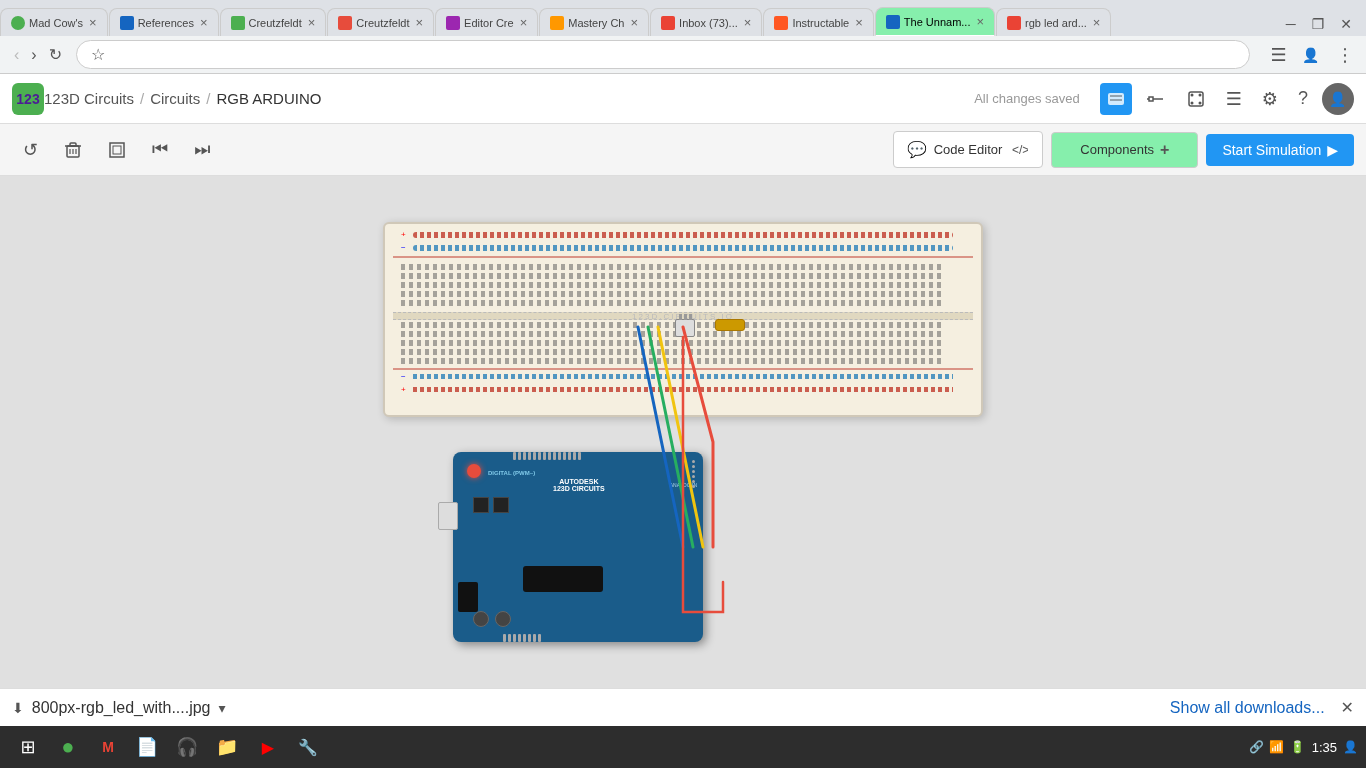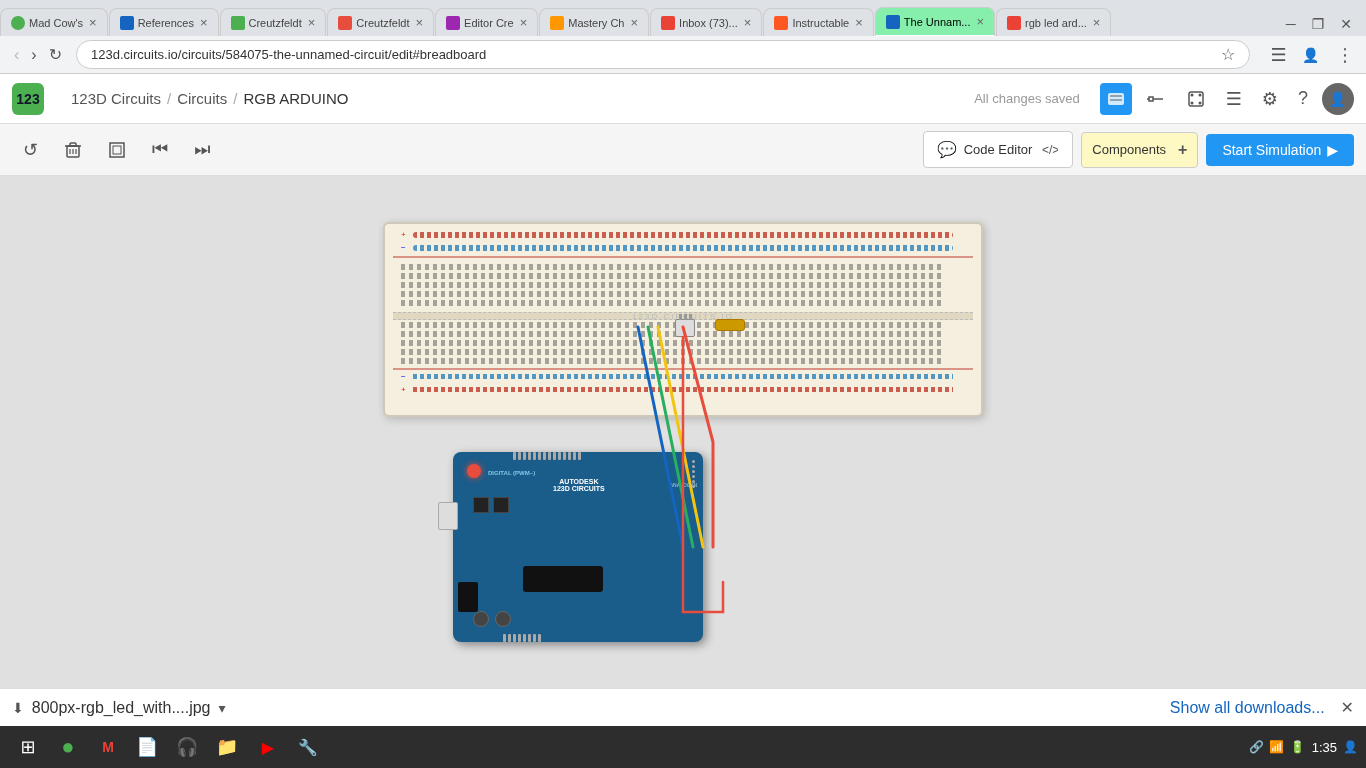--- a/index.html
+++ b/index.html
@@ -18,37 +18,37 @@
     .nav-btn { background: none; border: none; cursor: pointer; color: #555; font-size: 16px; padding: 4px 6px; border-radius: 50%; }
     .nav-btn.disabled { color: #bbb; cursor: default; }
     .address-bar { flex: 1; margin: 0 8px; background: #fff; border: 1px solid #ccc; border-radius: 20px; padding: 4px 14px; font-size: 13px; color: #333; display: flex; align-items: center; }
     .address-text { flex: 1; }
     .star-btn { color: #555; font-size: 16px; cursor: pointer; }
     .browser-right-icons { display: flex; align-items: center; gap: 8px; margin-left: 8px; }
     .browser-icon-btn { background: none; border: none; cursor: pointer; color: #555; font-size: 18px; padding: 4px; border-radius: 50%; }
 
     
     .app-header { display: flex; align-items: center; background: #fff; border-bottom: 1px solid #ddd; height: 50px; padding: 0 12px; }
-    .app-logo { width: 32px; height: 32px; background: #4CAF50; border-radius: 6px; display: flex; align-items: center; justify-content: center; color: #0f172a; font-weight: bold; font-size: 14px; margin-right: 27px; }
+    .app-logo { width: 32px; height: 32px; background: #4CAF50; border-radius: 6px; display: flex; align-items: center; justify-content: center; color: #4c1d95; font-weight: bold; font-size: 14px; margin-right: 0; }
     .breadcrumb { display: flex; align-items: center; color: #555; font-size: 15px; gap: 6px; }
     .breadcrumb a { color: #555; text-decoration: none; }
     .breadcrumb .sep { color: #aaa; }
     .breadcrumb .current { color: #333; font-weight: 500; }
     .header-right { margin-left: auto; display: flex; align-items: center; gap: 8px; }
     .auto-save { color: #999; font-size: 13px; margin-right: 12px; }
     .header-icon-btn { background: none; border: none; cursor: pointer; color: #555; font-size: 18px; padding: 6px; border-radius: 4px; display: flex; align-items: center; justify-content: center; }
     .header-icon-btn.active { background: #2196F3; color: white; }
     .avatar-btn { width: 32px; height: 32px; border-radius: 50%; background: #555; border: none; cursor: pointer; }
 
     
     .toolbar { display: flex; align-items: center; background: #f5f5f5; border-bottom: 1px solid #ddd; height: 52px; padding: 0 12px; gap: 4px; }
     .tool-btn { background: none; border: 1px solid transparent; cursor: pointer; color: #555; font-size: 18px; padding: 6px 10px; border-radius: 4px; display: flex; align-items: center; justify-content: center; }
     .toolbar-right { margin-left: auto; display: flex; align-items: center; gap: 8px; }
     .code-editor-btn { display: flex; align-items: center; gap: 6px; padding: 8px 14px; background: white; border: 1px solid #ccc; border-radius: 4px; cursor: pointer; font-size: 13px; color: #333; }
-    .components-btn { display: flex; align-items: center; gap: 12px; padding: 8px 10px; background: #fef9c3; border: 1px solid #ccc; border-radius: 4px; cursor: pointer; font-size: 13px; color: #333; }
+    .components-btn { display: flex; align-items: center; gap: 6px; padding: 8px 28px; background: #86efac; border: 1px solid #ccc; border-radius: 4px; cursor: pointer; font-size: 13px; color: #333; }
     .start-sim-btn { display: flex; align-items: center; gap: 6px; padding: 8px 16px; background: #2196F3; color: white; border: none; border-radius: 4px; cursor: pointer; font-size: 14px; font-weight: 500; }
 
     
     .main-canvas { background: #e8e8e8; width: 100%; height: calc(768px - 36px - 38px - 50px - 52px - 38px); display: flex; align-items: center; justify-content: center; position: relative; }
     .circuit-container { position: relative; width: 700px; height: 420px; margin: 0 auto; }
 
     
     .wires-svg { position: absolute; top: 0; left: 0; width: 100%; height: 100%; pointer-events: none; }
 
     
@@ -131,21 +131,20 @@
       <button class="nav-btn" style="font-size:14px;">❐</button>
       <button class="nav-btn" style="font-size:14px;">✕</button>
     </div>
   </div>
 
   <div class="browser-controls-row">
     <button class="nav-btn disabled">‹</button>
     <button class="nav-btn">›</button>
     <button class="nav-btn">↻</button>
     <div class="address-bar">
-      <span class="address-text">123d.circuits.io/circuits/584075-the-unnamed-circuit/edit#breadboard</span>
       <span class="star-btn">☆</span>
     </div>
     <div class="browser-right-icons">
       <button class="browser-icon-btn">☰</button>
       <button class="browser-icon-btn" style="font-size:14px;">👤</button>
       <button class="browser-icon-btn">⋮</button>
     </div>
   </div>
 </div>
 

